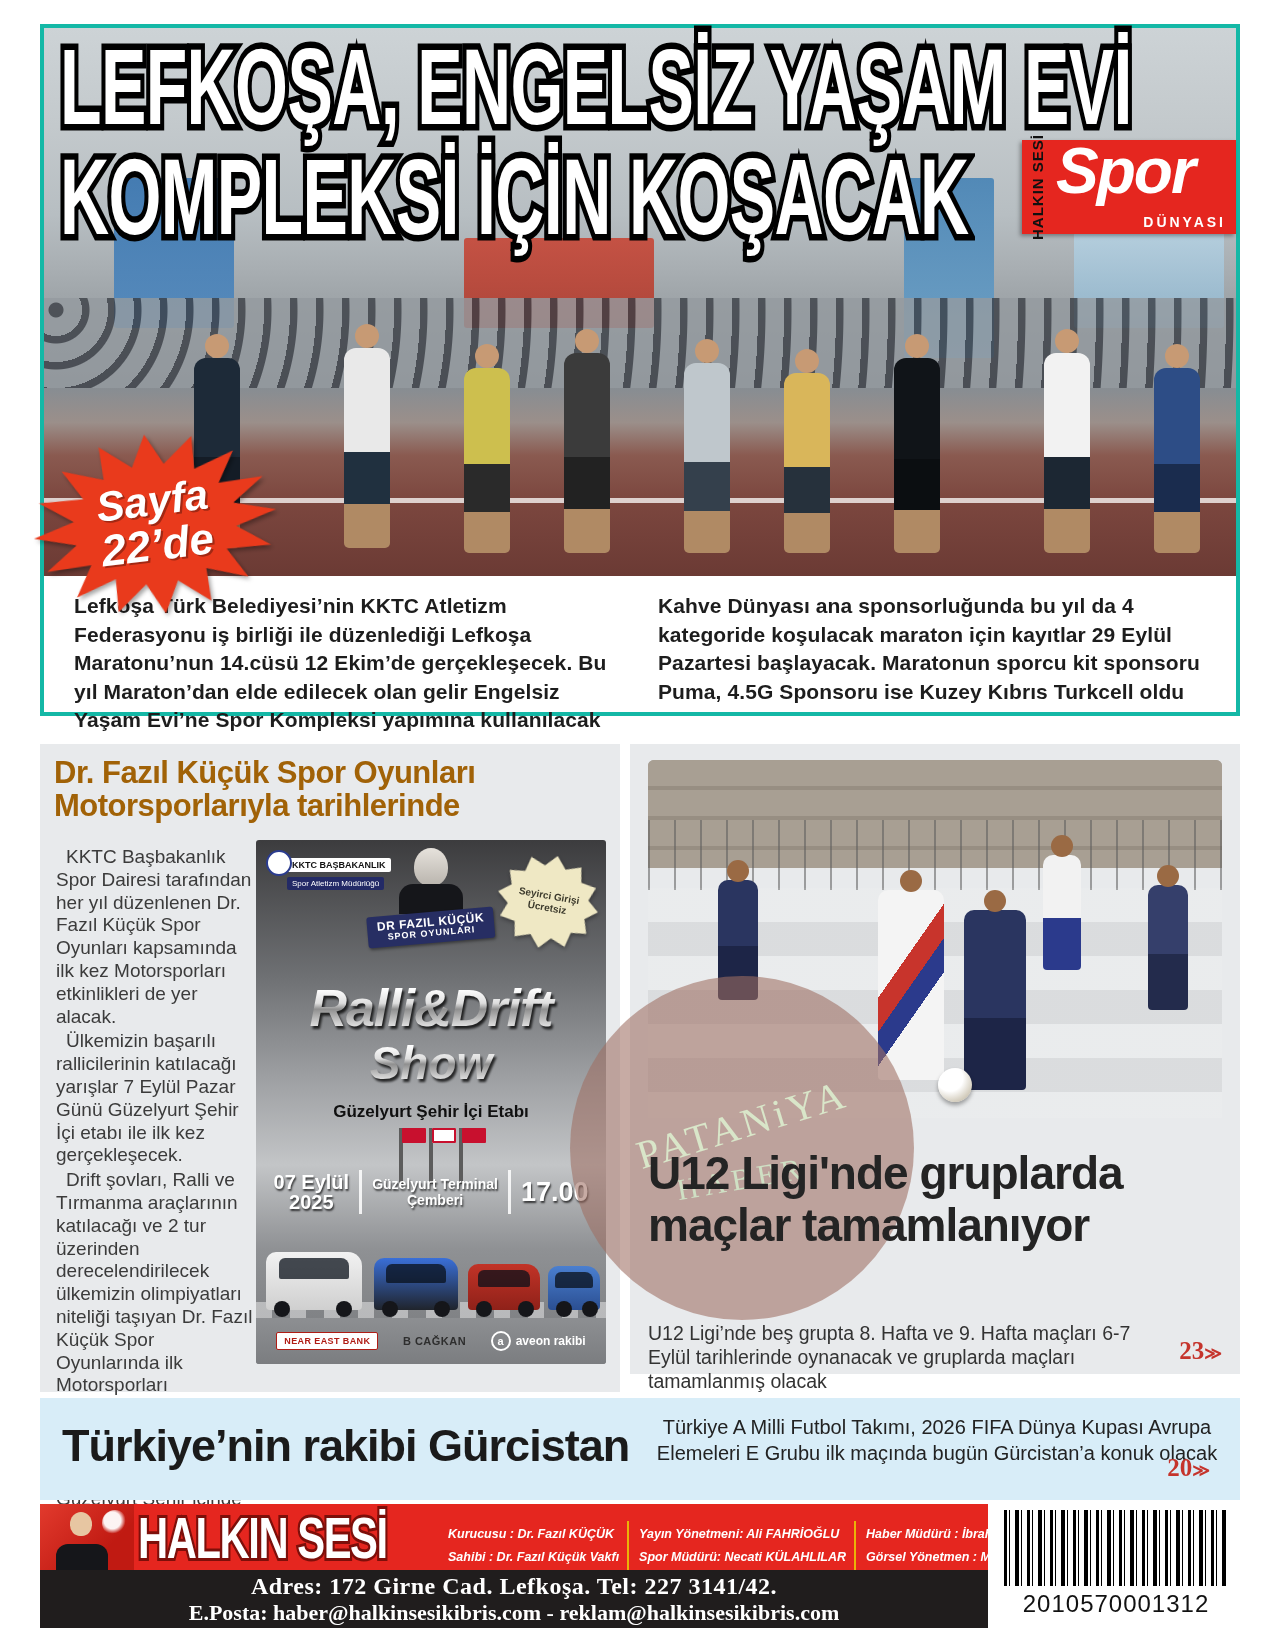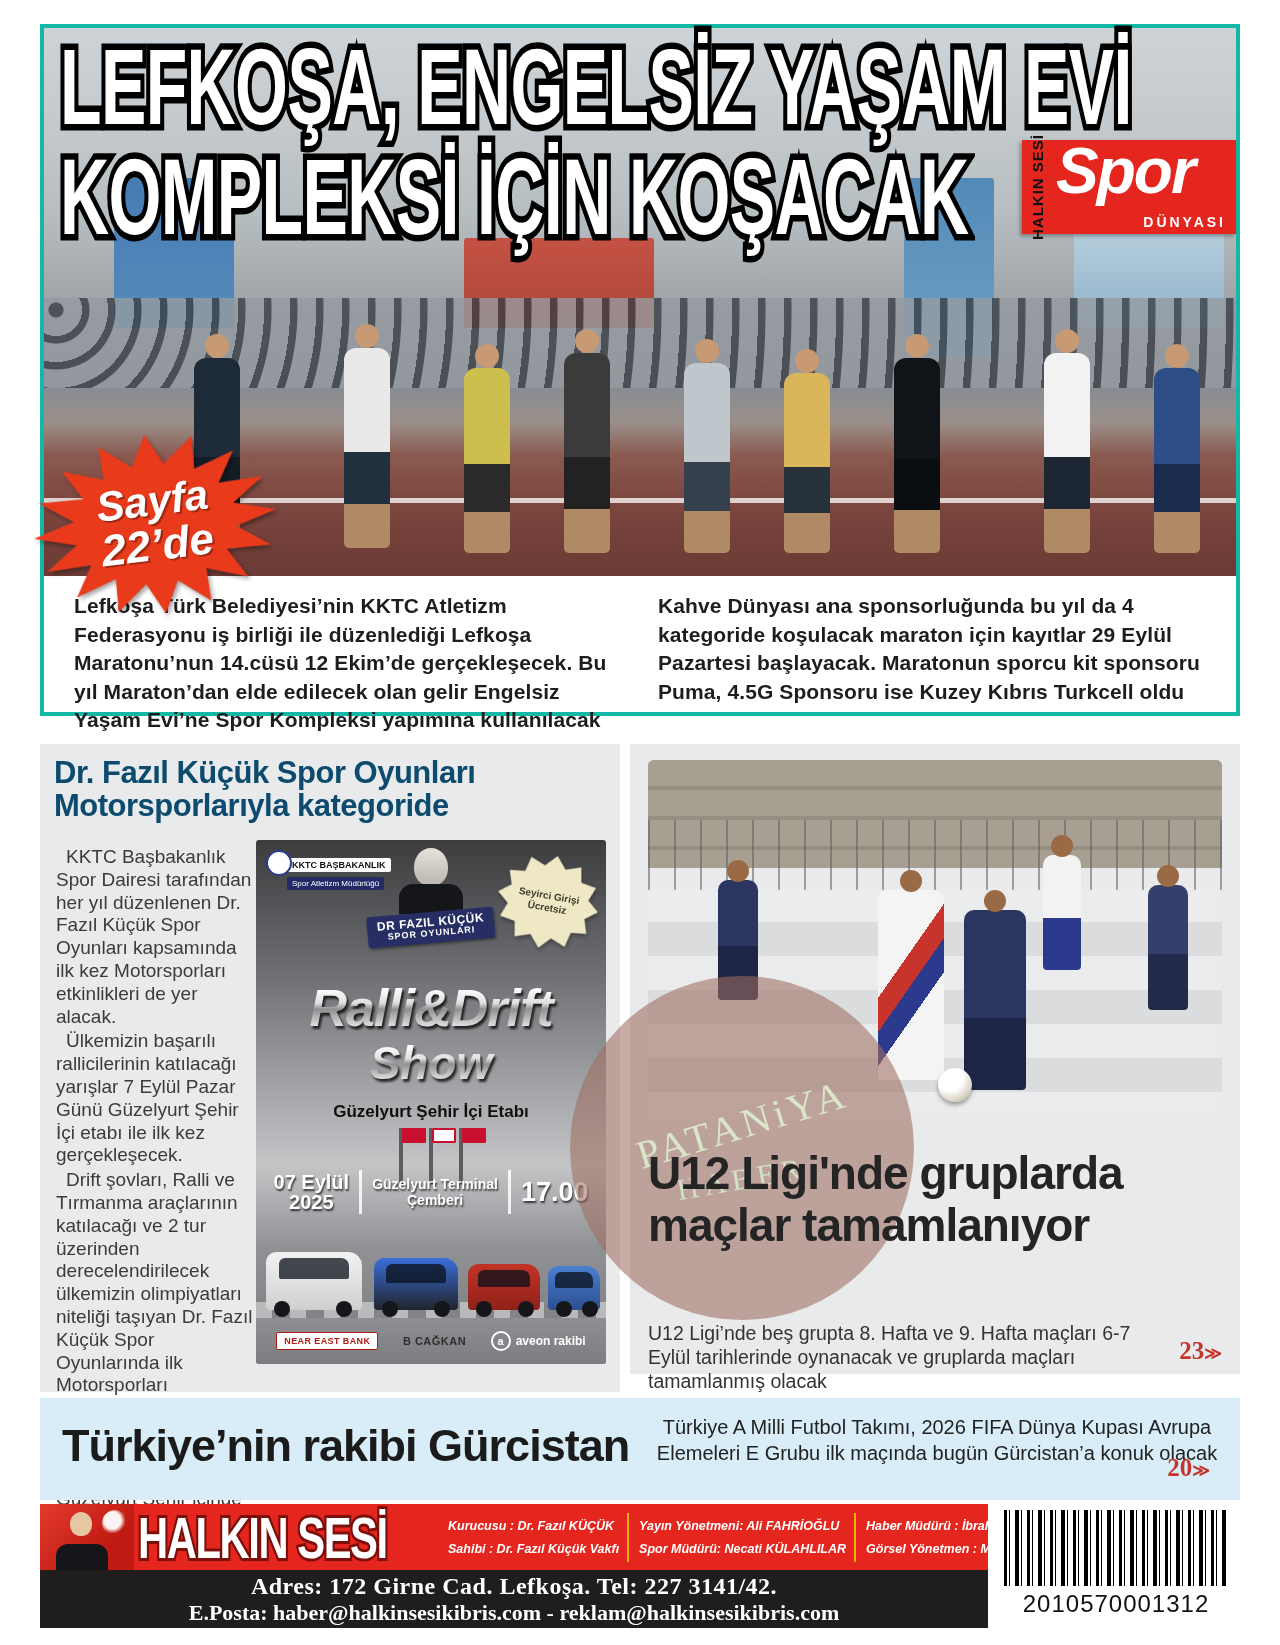--- a/index.html
+++ b/index.html
@@ -50,21 +50,21 @@
     font-style:italic;font-weight:900;color:#fff;line-height:1.02;text-shadow:2px 2px 0 rgba(0,0,0,.3);}
   .sayfa-text .l1{font-size:42px;}
   .sayfa-text .l2{font-size:44px;}
 
   .lead-deck{position:absolute;left:0;right:0;top:548px;bottom:0;background:#fff;display:flex;gap:34px;
     padding:16px 28px 10px 30px;box-sizing:border-box;}
   .lead-deck p{margin:0;flex:1;font-weight:700;font-size:21px;line-height:1.36;color:#1d1d1d;letter-spacing:.1px;}
 
   
   .moto-block{position:absolute;left:40px;top:744px;width:580px;height:648px;background:#e8eaec;}
-  .moto-headline{padding:12px 12px 4px 14px;font-weight:700;font-size:31px;line-height:1.08;letter-spacing:-.5px;color:#0c4a6e;}
+  .moto-headline{padding:12px 12px 4px 14px;font-weight:700;font-size:31px;line-height:1.08;letter-spacing:-.5px;color:#a16207;}
   .moto-body{position:absolute;left:16px;top:102px;width:198px;font-size:19px;line-height:1.2;color:#3b3b3b;}
   .moto-body p{margin:0 0 2px 0;text-indent:10px;}
 
   .poster{position:absolute;left:216px;top:96px;width:350px;height:524px;overflow:hidden;border-radius:3px;
     background:linear-gradient(180deg,#3c3c3e 0%,#6e7073 26%,#9fa1a4 46%,#c3c5c7 62%,#8f9194 78%,#77797c 100%);}
   .poster-org{position:absolute;left:12px;top:14px;width:156px;}
   .org-l1{display:inline-block;background:#fff;color:#111;font-weight:700;font-size:9px;padding:2px 5px;border-radius:2px;}
   .org-l2{display:inline-block;background:#232a66;color:#fff;font-size:8px;padding:2px 5px;border-radius:2px;margin-top:2px;}
   .org-logo{position:absolute;left:-2px;top:-4px;width:26px;height:26px;border-radius:50%;background:#fff;border:2px solid #2b3c8f;box-sizing:border-box;}
   .poster-portrait{position:absolute;left:50%;top:8px;transform:translateX(-50%);width:74px;height:66px;}
@@ -152,21 +152,21 @@
 
   
   .footer-red{position:absolute;left:40px;top:1504px;width:948px;height:66px;background:#e5261f;display:flex;align-items:stretch;}
   .f-portrait{position:relative;width:94px;flex:none;background:linear-gradient(135deg,#e23a2d 0%,#c01a12 70%);overflow:hidden;}
   .f-portrait::before{content:"";position:absolute;left:30px;top:8px;width:22px;height:24px;border-radius:50% 50% 45% 45%;background:#e7c6a2;}
   .f-portrait::after{content:"";position:absolute;left:16px;bottom:-4px;width:52px;height:30px;border-radius:12px 12px 0 0;background:#15161a;}
   .f-flagspot{position:absolute;right:6px;top:6px;width:26px;height:26px;border-radius:50%;background:radial-gradient(circle at 40% 40%,rgba(255,255,255,.95) 0 38%,rgba(255,255,255,0) 60%);}
   .f-brand{position:relative;z-index:0;align-self:center;margin-left:4px;width:300px;flex:none;
     transform:scaleX(.72);transform-origin:left center;font-weight:900;font-size:58px;letter-spacing:-2px;color:#fff;white-space:nowrap;}
   .f-brand::before{content:attr(data-text);position:absolute;left:0;top:0;z-index:-1;color:#7d0f0a;-webkit-text-stroke:6px #7d0f0a;}
-  .f-staff{flex:1;display:flex;align-items:center;}
+  .f-staff{flex:1;display:flex;align-items:flex-end;}
   .f-col{flex:1;padding:6px 8px 6px 10px;border-left:2px solid #eab308;display:flex;flex-direction:column;gap:9px;}
   .f-col:first-child{border-left:none;}
   .f-col div{font-style:italic;font-weight:700;font-size:12.5px;color:#fff;white-space:nowrap;}
   .footer-black{position:absolute;left:40px;top:1570px;width:948px;height:58px;background:#201d1d;color:#fff;
     text-align:center;font-family:"Liberation Serif",serif;font-weight:700;padding-top:3px;box-sizing:border-box;}
   .fb-line1{font-size:24px;letter-spacing:.5px;}
   .fb-line2{font-size:22px;}
   .barcode-box{position:absolute;left:992px;top:1502px;width:248px;height:126px;background:#fff;display:flex;flex-direction:column;align-items:center;}
   .barcode-bars{margin-top:8px;width:224px;height:76px;
     background:repeating-linear-gradient(90deg,#000 0 3px,#fff 3px 5px,#000 5px 6px,#fff 6px 11px,#000 11px 15px,#fff 15px 17px,#000 17px 18px,#fff 18px 23px);}
@@ -219,21 +219,21 @@
 
     <div class="lead-deck">
       <p>Lefkoşa Türk Belediyesi’nin KKTC Atletizm Federasyonu iş birliği ile düzenlediği Lefkoşa Maratonu’nun 14.cüsü 12 Ekim’de gerçekleşecek. Bu yıl Maraton’dan elde edilecek olan gelir Engelsiz Yaşam Evi’ne Spor Kompleksi yapımına kullanılacak</p>
       <p>Kahve Dünyası ana sponsorluğunda bu yıl da 4 kategoride koşulacak maraton için kayıtlar 29 Eylül Pazartesi başlayacak. Maratonun sporcu kit sponsoru Puma, 4.5G Sponsoru ise Kuzey Kıbrıs Turkcell oldu</p>
     </div>
   </div>
 
   <div class="moto-block">
     <div class="moto-headline">
       <span>Dr. Fazıl Küçük Spor Oyunları</span><br>
-      <span>Motorsporlarıyla kategoride</span>
+      <span>Motorsporlarıyla tarihlerinde</span>
     </div>
     <div class="moto-body">
       <p>KKTC Başbakanlık Spor Dairesi tarafından her yıl düzenlenen Dr. Fazıl Küçük Spor Oyunları kapsamında ilk kez Motorsporları etkinlikleri de yer alacak.</p>
       <p>Ülkemizin başarılı rallicilerinin katılacağı yarışlar 7 Eylül Pazar Günü Güzelyurt Şehir İçi etabı ile ilk kez gerçekleşecek.</p>
       <p>Drift şovları, Ralli ve Tırmanma araçlarının katılacağı ve 2 tur üzerinden derecelendirilecek ülkemizin olimpiyatları niteliği taşıyan Dr. Fazıl Küçük Spor Oyunlarında ilk Motorsporları Şampiyonu belli olacak. Bu heyecan Pazar Günü Güzelyurt Terminal Çemberi ve Güzelyurt Şehir içinde yapılacak.</p>
     </div>
 
     <div class="poster">
       <div class="poster-org">
         <span class="org-logo"></span>

